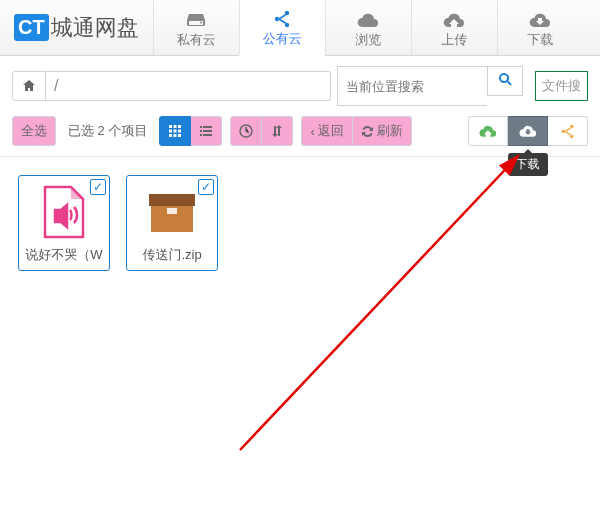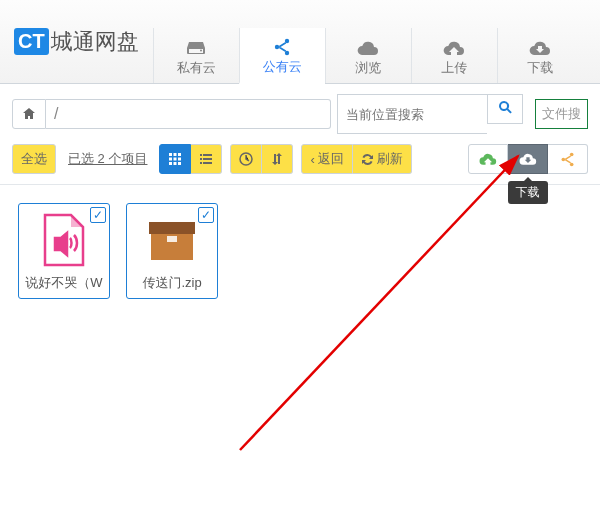--- a/index.html
+++ b/index.html
@@ -1,39 +1,39 @@
 <!DOCTYPE html>
 <html><head>
 <meta charset="utf-8">
 <style>
 *{box-sizing:border-box;margin:0;padding:0;font-family:"Microsoft YaHei",Arial,sans-serif;}
 body{background:#fff;width:600px;height:506px;overflow:hidden;position:relative;}
 .header{display:flex;border-bottom:1px solid #d0d6dc;background:linear-gradient(#fdfdfd,#f2f2f2);}
 .logo{display:flex;align-items:center;padding:10px 14px;font-size:22px;color:#555;}
 .logo-badge{background:#1e88e5;color:#fff;font-weight:bold;padding:2px 4px;border-radius:3px;margin-right:2px;font-size:20px;}
 .tabs{display:flex;flex:1;}
-.tab{width:86px;display:flex;flex-direction:column;align-items:center;justify-content:center;padding:8px 0 6px;border-left:1px solid #e0e4e8;color:#777;font-size:13px;cursor:pointer;margin-top:28px;}
+.tab{width:86px;display:flex;flex-direction:column;align-items:center;justify-content:center;padding:8px 0 6px;border-left:1px solid #e0e4e8;color:#777;font-size:13px;cursor:pointer;}
 .tab.active{background:#fff;color:#3b82f6;border-bottom:2px solid #fff;margin-bottom:-1px;}
 .tab .ticon{font-size:18px;height:22px;display:flex;align-items:center;justify-content:center;}
 .toolbar{display:flex;align-items:center;padding:10px 12px 4px;gap:6px;}
 .breadcrumb{display:flex;align-items:center;flex:1;}
 .home-btn{width:34px;height:30px;border:1px solid #ccd3da;border-radius:3px 0 0 3px;display:flex;align-items:center;justify-content:center;color:#666;background:#fff;}
 .path{height:30px;border:1px solid #ccd3da;border-left:none;padding:4px 8px;flex:1;border-radius:0 3px 3px 0;color:#888;display:flex;align-items:center;}
 .search-wrap{display:flex;}
 .search-input{height:40px;width:150px;border:1px solid #ccd3da;border-right:none;padding:0 8px;font-size:13px;outline:none;}
 .search-btn{width:36px;height:30px;border:1px solid #ccd3da;background:#fff;color:#1e7fd6;font-size:15px;cursor:pointer;}
 .file-filter{height:30px;border:1px solid #15803d;padding:0 6px;color:#999;font-size:13px;display:flex;align-items:center;margin-left:6px;}
 .toolbar2{display:flex;align-items:center;padding:6px 12px 10px;gap:8px;border-bottom:1px solid #e3e7eb;}
-.btn{height:30px;min-width:30px;border:1px solid #ccd3da;background:#fde047;border-radius:3px;display:flex;align-items:center;justify-content:center;padding:0 8px;font-size:13px;color:#666;cursor:pointer;}
+.btn{height:30px;min-width:30px;border:1px solid #ccd3da;background:#f9a8d4;border-radius:3px;display:flex;align-items:center;justify-content:center;padding:0 8px;font-size:13px;color:#666;cursor:pointer;}
 .btn-group{display:flex;}
 .btn-group .btn{border-radius:0;}
 .btn-group .btn:first-child{border-radius:3px 0 0 3px;}
 .btn-group .btn:last-child{border-radius:0 3px 3px 0;border-left:none;}
 .btn.active{background:#1e7fd6;color:#fff;border-color:#1e7fd6;}
-.sel-info{font-size:13px;color:#666;padding:0 4px;text-decoration:underline;}
+.sel-info{font-size:13px;color:#666;padding:0 4px;}
 .spacer{flex:1;}
 .action-group{display:flex;}
 .action-btn{width:40px;height:30px;border:1px solid #ccd3da;background:#fff;display:flex;align-items:center;justify-content:center;font-size:15px;cursor:pointer;}
 .action-btn.green{color:#5cb85c;}
 .action-btn.blue{background:#6e7a85;color:#fff;border-color:#5b6671;position:relative;}
 .action-btn.orange{color:#f0ad4e;}
 .action-group .action-btn:first-child{border-radius:3px 0 0 3px;}
 .action-group .action-btn:last-child{border-radius:0 3px 3px 0;}
 .action-group .action-btn+.action-btn{border-left:none;}
 .tooltip{position:absolute;top:36px;left:50%;transform:translateX(-50%);background:#3a3a3a;color:#fff;font-size:12px;padding:3px 8px;border-radius:3px;white-space:nowrap;}

